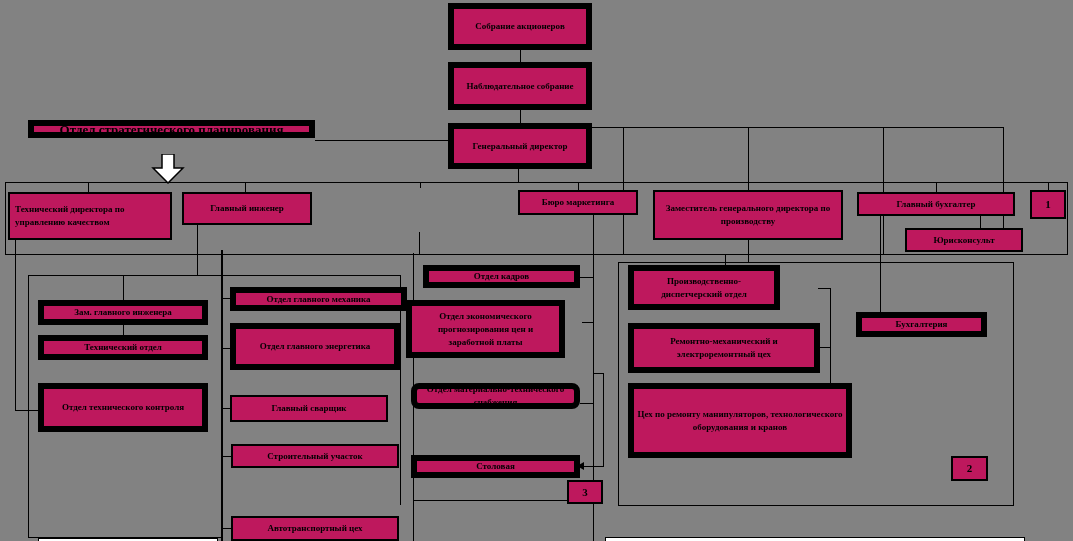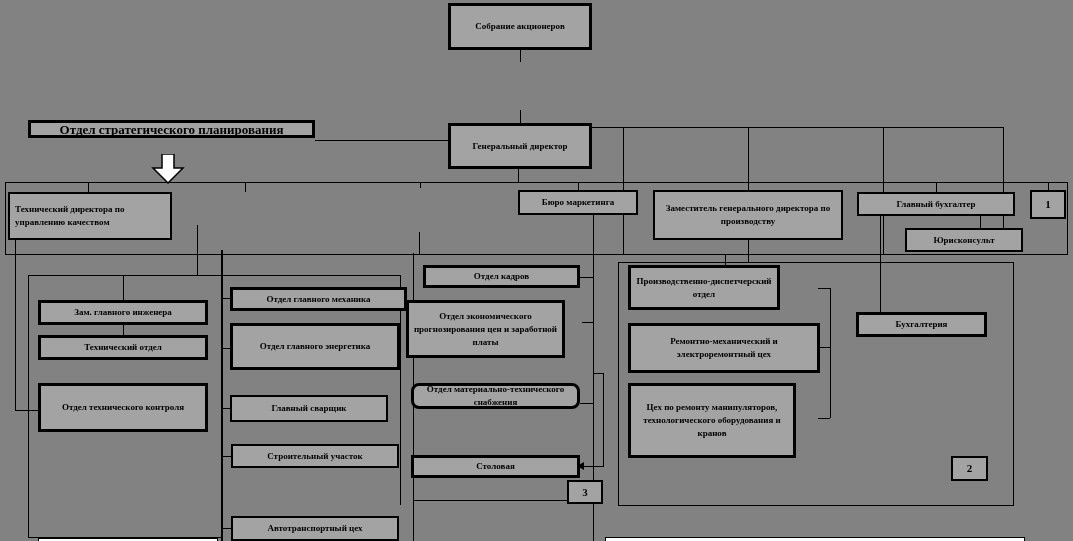--- a/index.html
+++ b/index.html
@@ -10,22 +10,22 @@
     overflow:hidden;
     font-family:"Liberation Serif","DejaVu Serif",serif;
   }
   .line{
     position:absolute;
     background:#000;
     z-index:1;
   }
   .box{
     position:absolute;
-    background:#a3a3a3;
-    border:3px solid #000000;
+    background:#be185d;
+    border:6px solid #000000;
     box-sizing:border-box;
     z-index:2;
     display:flex;
     align-items:center;
     justify-content:center;
     text-align:center;
     font-weight:bold;
     font-size:9px;
     line-height:13px;
     color:#000;
@@ -115,27 +115,29 @@
     </div>
 
   <svg class="blockarrow" style="left:150px;top:154px;" width="36" height="30" viewBox="0 0 36 30">
     <polygon points="12,0 24,0 24,14 33,14 18,29 3,14 12,14" fill="#ffffff" stroke="#000000" stroke-width="1.5"></polygon>
   </svg>
 
   <div class="arrowhead" style="left:577px;top:462px;"></div>
 
   <div class="box" style="left:448px;top:3px;width:144px;height:47px;">Собрание акционеров</div>
 
+  <div class="box" style="left:448px;top:62px;width:144px;height:48px;">Наблюдательное собрание</div>
 
   <div class="box" style="left:448px;top:123px;width:144px;height:46px;">Генеральный директор</div>
 
   <div class="box big" style="left:28px;top:120px;width:287px;height:18px;">Отдел стратегического планирования</div>
 
   <div class="box b2 left" style="left:8px;top:192px;width:164px;height:48px;">Технический директора по управлению качеством</div>
 
+  <div class="box b2" style="left:182px;top:192px;width:130px;height:33px;">Главный инженер</div>
 
 
   <div class="box b2" style="left:518px;top:190px;width:120px;height:25px;">Бюро маркетинга</div>
 
   <div class="box b2" style="left:653px;top:190px;width:190px;height:50px;">Заместитель генерального директора по производству</div>
 
   <div class="box b2" style="left:857px;top:192px;width:158px;height:24px;">Главный бухгалтер</div>
 
   <div class="box b2 num" style="left:1030px;top:190px;width:36px;height:29px;">1</div>
 
@@ -164,21 +166,21 @@
   <div class="box" style="left:411px;top:383px;width:169px;height:26px;border-radius:8px;">Отдел материально-технического снабжения</div>
 
   <div class="box" style="left:411px;top:455px;width:169px;height:23px;">Столовая</div>
 
   <div class="box b2 num" style="left:567px;top:480px;width:36px;height:24px;">3</div>
 
   <div class="box" style="left:628px;top:265px;width:152px;height:45px;">Производственно-диспетчерский отдел</div>
 
   <div class="box" style="left:628px;top:323px;width:192px;height:50px;">Ремонтно-механический  и электроремонтный цех</div>
 
-  <div class="box" style="left:628px;top:383px;width:168px;height:75px;">Цех по ремонту манипуляторов, технологического оборудования и кранов</div>
+  <div class="box" style="left:628px;top:383px;width:224px;height:75px;">Цех по ремонту манипуляторов, технологического оборудования и кранов</div>
 
   <div class="box" style="left:856px;top:312px;width:131px;height:25px;">Бухгалтерия</div>
 
   <div class="box b2 num" style="left:951px;top:456px;width:37px;height:25px;">2</div>
 
   <div class="sliver" style="left:38px;top:538px;width:180px;height:8px;"></div>
   <div class="sliver" style="left:605px;top:537px;width:420px;height:9px;"></div>
 
 </div>
 

